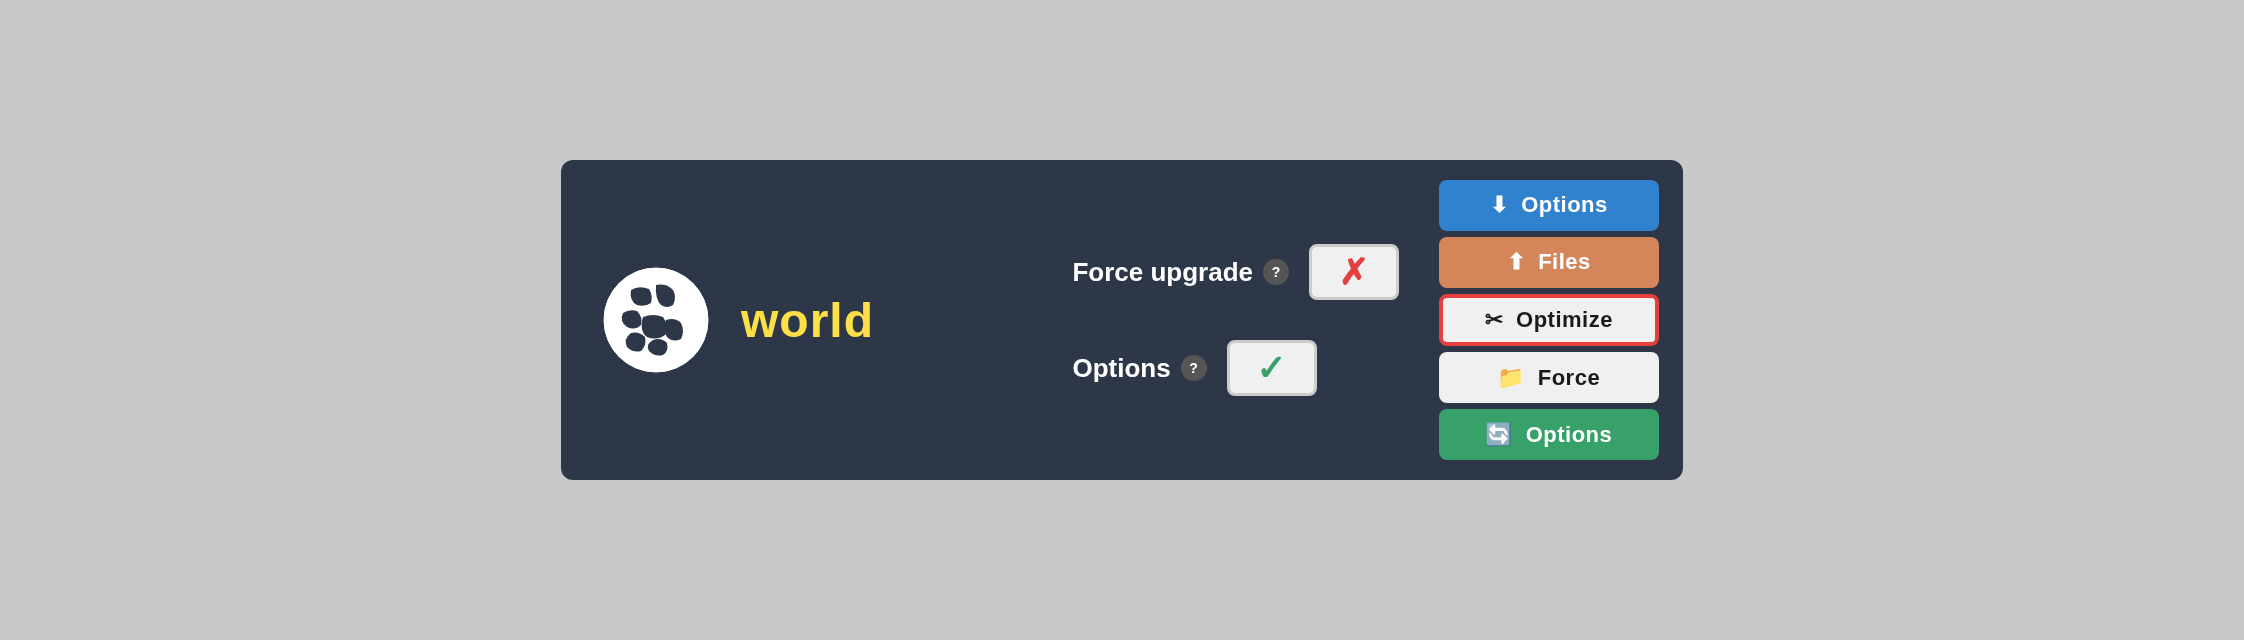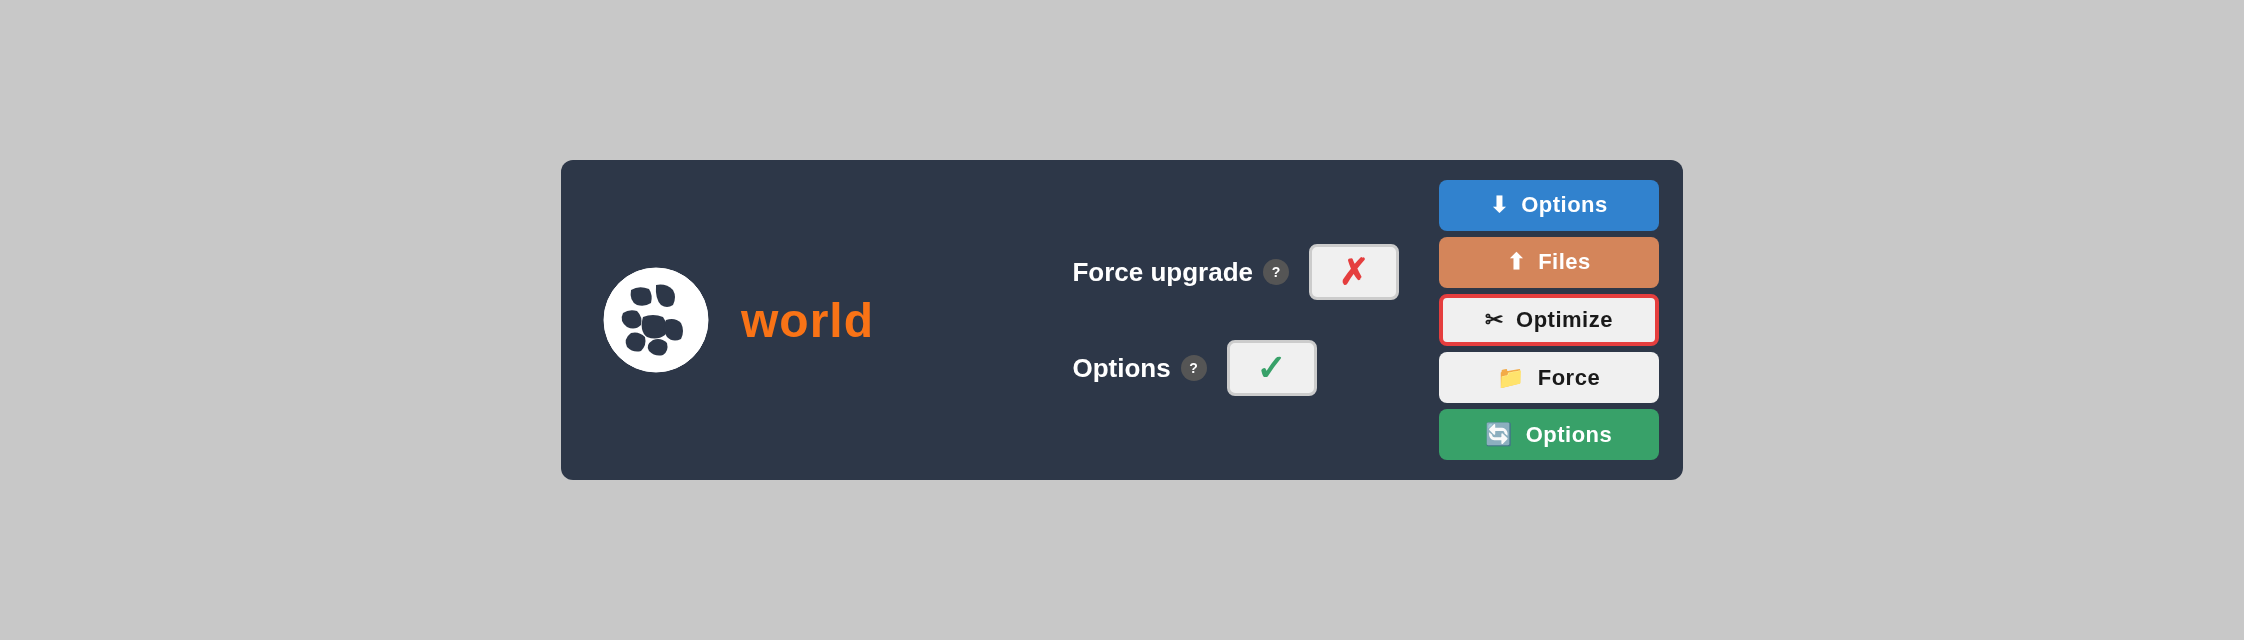--- a/index.html
+++ b/index.html
@@ -34,21 +34,21 @@
 
     .globe-icon {
       width: 110px;
       height: 110px;
       flex-shrink: 0;
     }
 
     .world-label {
       font-size: 48px;
       font-weight: 900;
-      color: #f97316;
+      color: #fde047;
       letter-spacing: 1px;
     }
 
     .middle-section {
       display: flex;
       flex-direction: column;
       gap: 40px;
       align-items: flex-start;
       margin-right: 40px;
     }

